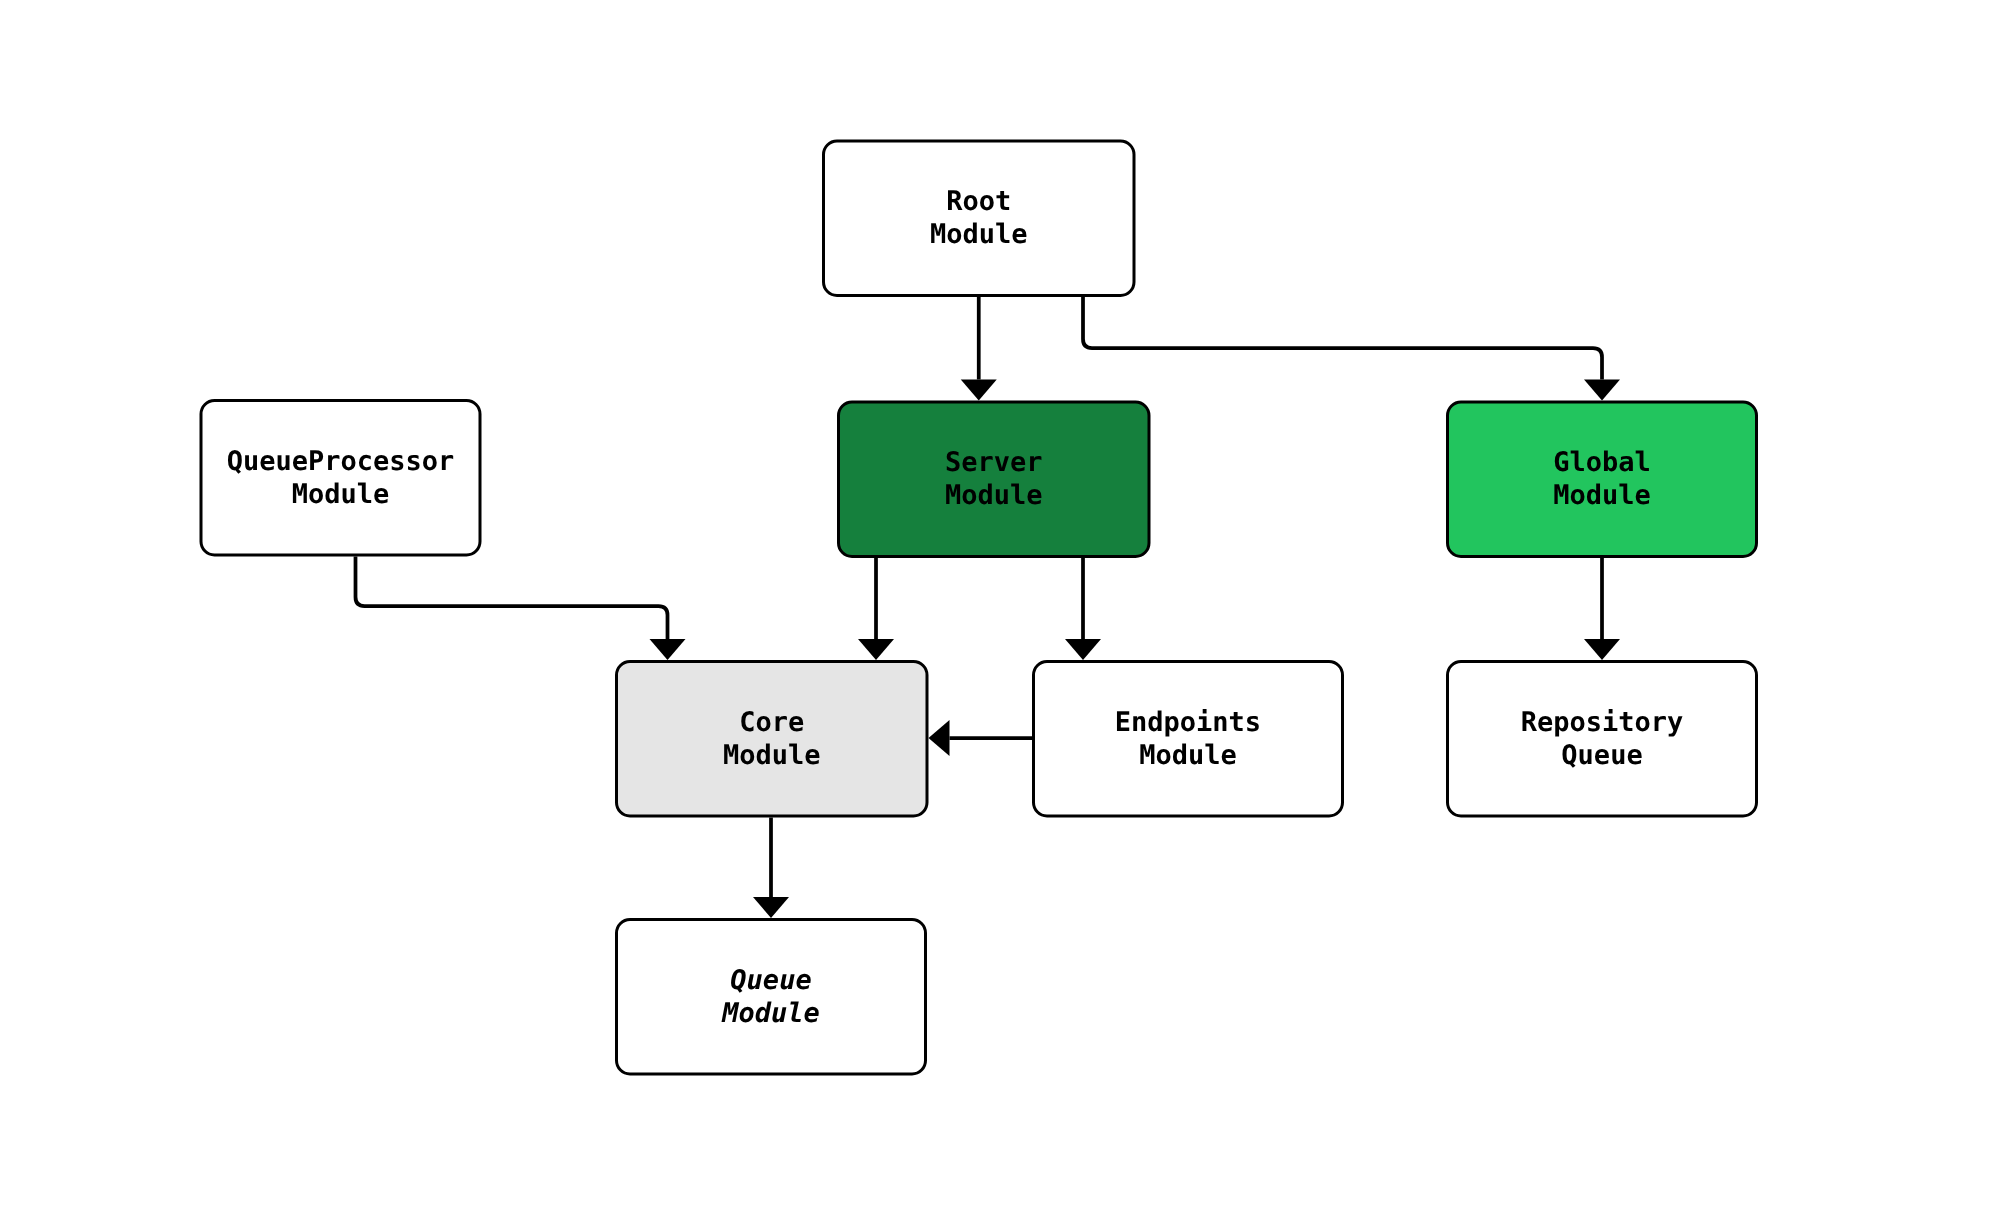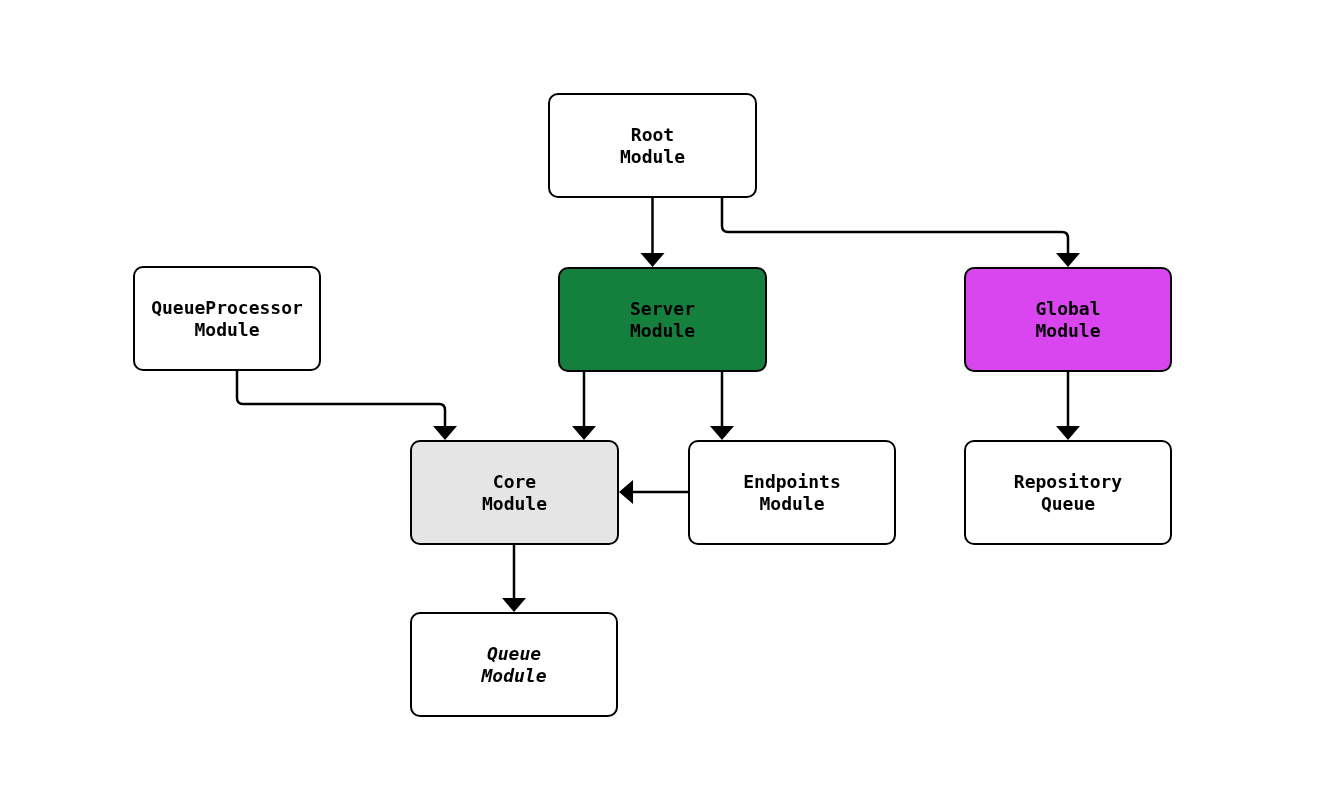--- a/index.html
+++ b/index.html
@@ -78,21 +78,21 @@
 Module</span>
       </div>
       <div class="node" style="left: 133px; top: 266px; width: 188px; height: 105px; background: rgb(255, 255, 255); border-color: rgb(0, 0, 0);">
         <span class="node-label">QueueProcessor
 Module</span>
       </div>
       <div class="node" style="left: 548px; top: 267px; width: 209px; height: 105px; background: #15803d; border-color: rgb(0, 0, 0); margin-left: 10px;">
         <span class="node-label">Server
 Module</span>
       </div>
-      <div class="node" style="left: 964px; top: 267px; width: 208px; height: 105px; background: #d946ef; border-color: rgb(0, 0, 0);">
+      <div class="node" style="left: 964px; top: 267px; width: 208px; height: 105px; background: #22c55e; border-color: rgb(0, 0, 0);">
         <span class="node-label">Global
 Module</span>
       </div>
       <div class="node" style="left: 410px; top: 440px; width: 209px; height: 105px; background: #e5e5e5; border-color: rgb(0, 0, 0);">
         <span class="node-label">Core
 Module</span>
       </div>
       <div class="node" style="left: 688px; top: 440px; width: 208px; height: 105px; background: rgb(255, 255, 255); border-color: rgb(0, 0, 0);">
         <span class="node-label">Endpoints
 Module</span>

